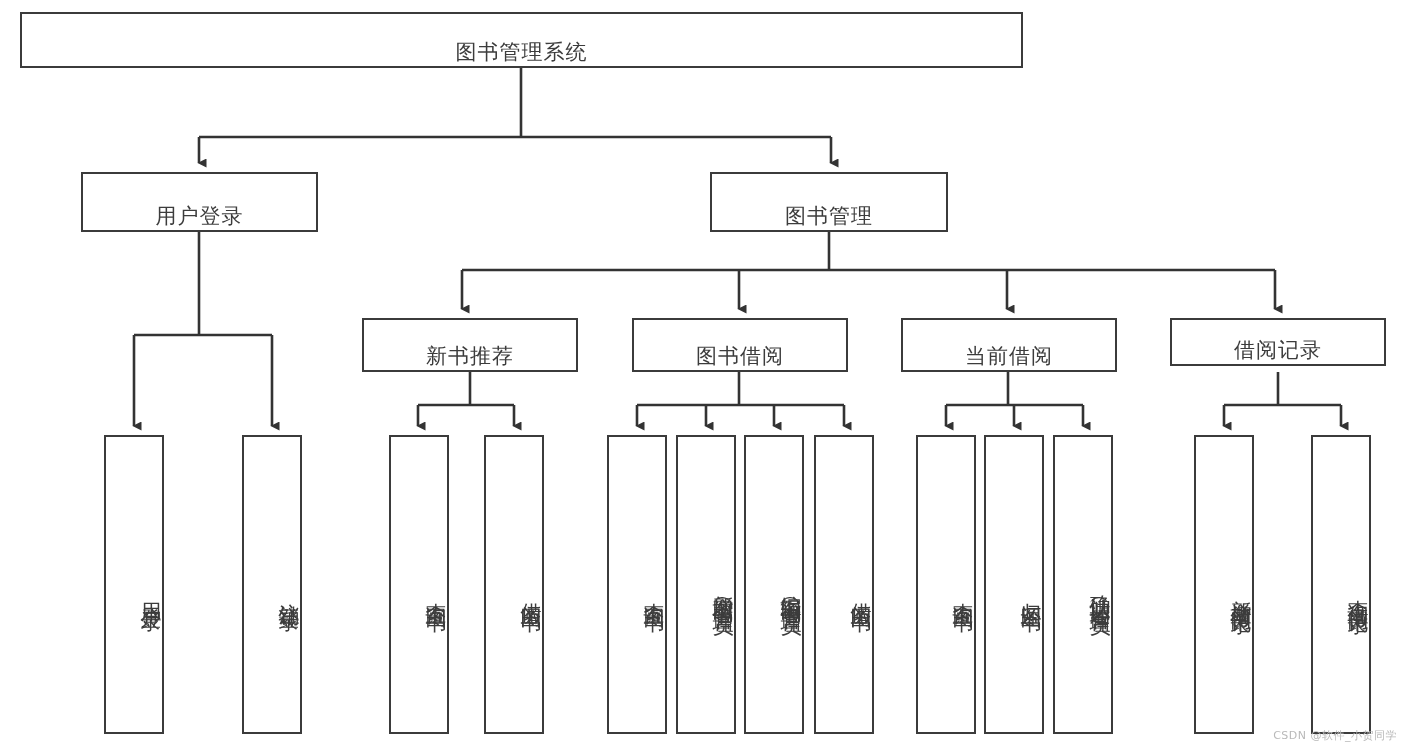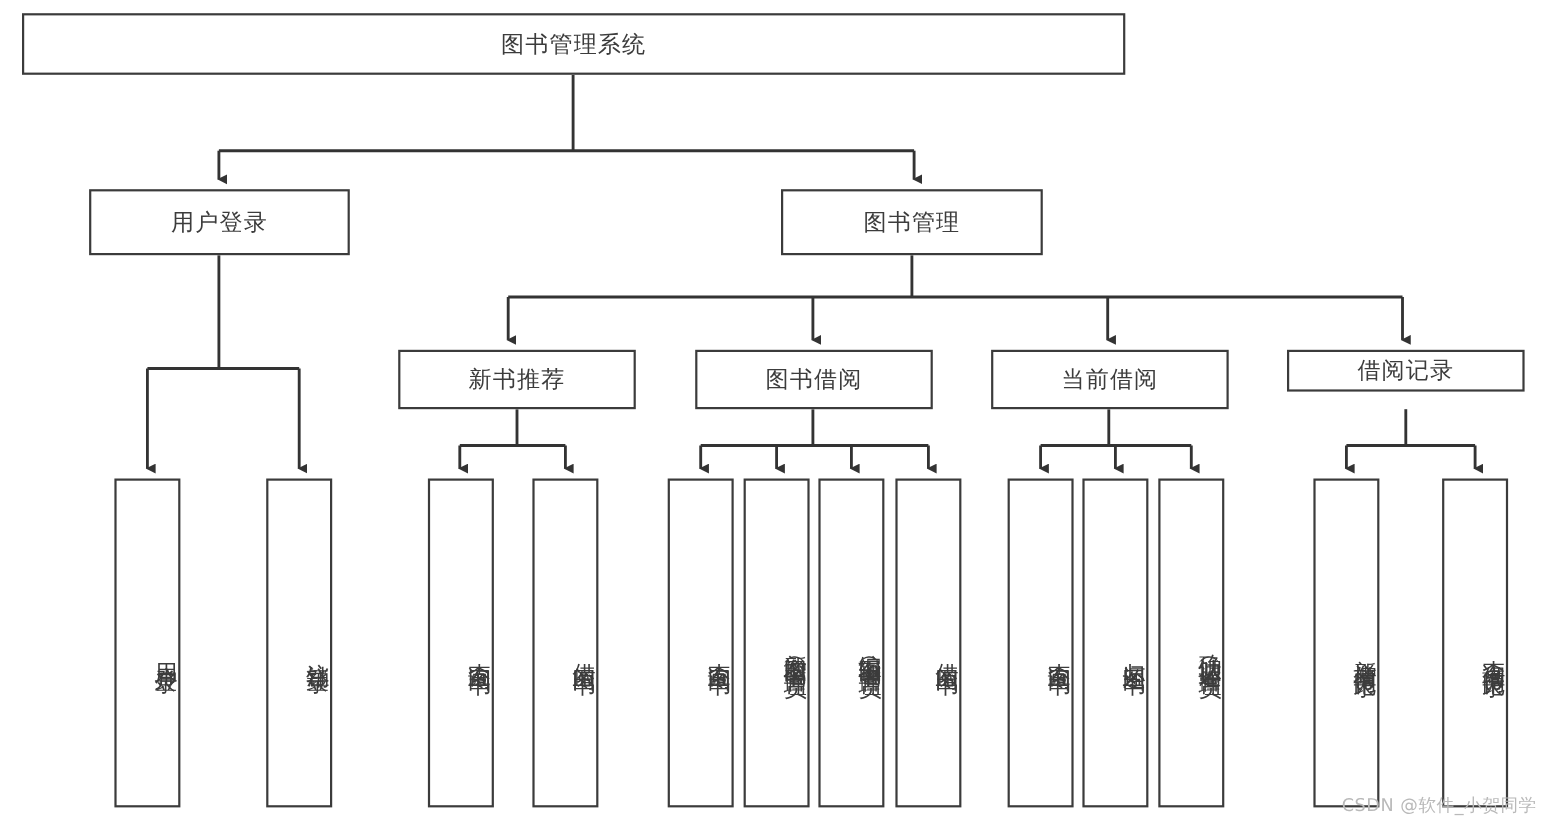--- a/index.html
+++ b/index.html
@@ -24,21 +24,21 @@
     top: 0;
     width: 1405px;
     height: 747px;
   }
   .node {
     position: absolute;
     box-sizing: border-box;
     background: #ffffff;
     border: 2px solid #3b3b3b;
     display: flex;
-    align-items: center;
+    align-items: flex-end;
     justify-content: center;
     color: #3c3c3c;
   }
   .node.horiz {
     font-size: 21px;
     letter-spacing: 1px;
   }
   .node.vert {
     writing-mode: vertical-rl;
     text-orientation: upright;
@@ -51,21 +51,21 @@
   .node.vert .vlabel {
     writing-mode: vertical-rl;
     text-orientation: upright;
     line-height: 1.05;
     white-space: nowrap;
   }
   .watermark {
     position: absolute;
     right: 8px;
     bottom: 4px;
-    font-size: 16px;
+    font-size: 11px;
     color: #b9b9b9;
     letter-spacing: 0.5px;
     white-space: nowrap;
     pointer-events: none;
   }
 </style>
 </head>
 <body>
 
 <div id="diagram-root">
@@ -133,21 +133,21 @@
 
   <div class="node horiz" style="left:710px; top:172px; width:238px; height:60px;">
     <span>图书管理</span>
   </div>
   <div class="node horiz" style="left:901px; top:318px; width:216px; height:54px;">
     <span>当前借阅</span>
   </div>
   <div class="node horiz" style="left:632px; top:318px; width:216px; height:54px;">
     <span>图书借阅</span>
   </div>
-  <div class="node horiz" style="left:1170px; top:318px; width:216px; height:38px;">
+  <div class="node horiz" style="left:1170px; top:318px; width:216px; height:48px;">
     <span>借阅记录</span>
   </div>
 
   <div class="node vert" style="left:104px; top:435px; width:60px; height:299px;">
     <span class="vlabel">用户登录</span>
   </div>
   <div class="node vert" style="left:242px; top:435px; width:60px; height:299px;">
     <span class="vlabel">注销登录</span>
   </div>
 

